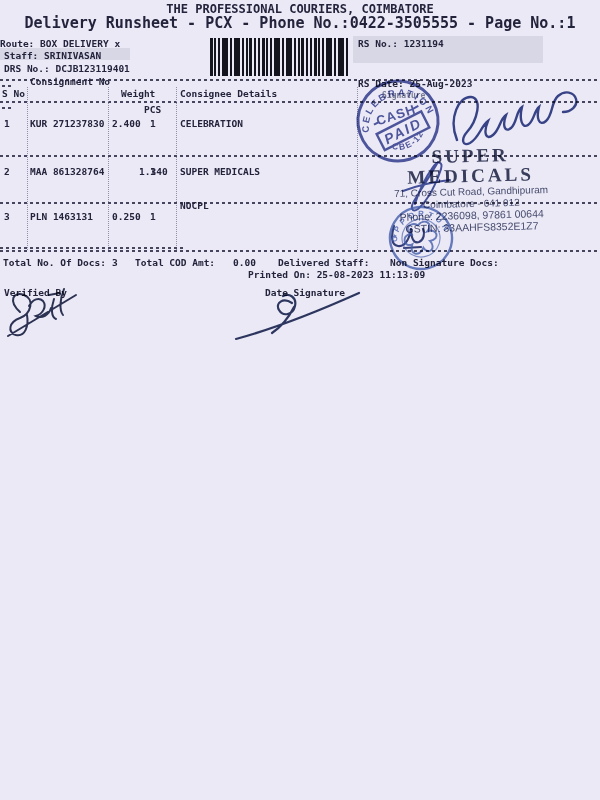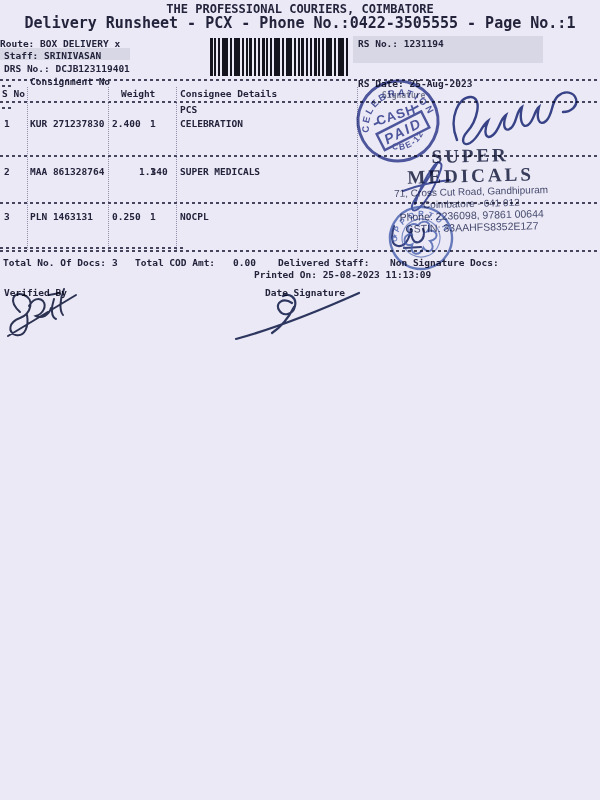--- a/index.html
+++ b/index.html
@@ -47,21 +47,21 @@
 
   <div class="t" style="left:358px;top:38px;">RS No.: 1231194</div>
   <div class="t" style="left:358px;top:38px;margin-top:40px;">RS Date: 25-Aug-2023</div>
 
   <div class="dash" style="left:0;top:79px;width:600px;"></div>
   <div class="dash" style="left:2px;top:85px;width:9px;"></div>
 
   <div class="t" style="left:2px;top:88px;">S No</div>
   <div class="t" style="left:30px;top:76px;">Consignment No</div>
   <div class="t" style="left:112px;top:88px;margin-left:9px;">Weight</div>
-  <div class="t" style="left:144px;top:104px;margin-left:36px;">PCS</div>
+  <div class="t" style="left:144px;top:104px;">PCS</div>
   <div class="t" style="left:180px;top:88px;">Consignee Details</div>
   <div class="t sig-col-header" style="left:382px;top:90px;">Signature</div>
 
   <div class="dash" style="left:0;top:101px;width:600px;"></div>
   <div class="dash" style="left:2px;top:107px;width:9px;"></div>
 
   <div class="vline" style="left:27px;"></div>
   <div class="vline" style="left:108px;"></div>
   <div class="vline" style="left:176px;"></div>
   <div class="vline" style="left:357px;"></div>
@@ -77,32 +77,32 @@
   <div class="t" style="left:30px;top:166px;">MAA 861328764</div>
   <div class="t" style="left:112px;top:166px;margin-left:27px;">1.340</div>
   <div class="t" style="left:150px;top:166px;">1</div>
   <div class="t" style="left:180px;top:166px;">SUPER MEDICALS</div>
   <div class="dash" style="left:0;top:202px;width:600px;"></div>
 
   <div class="t" style="left:4px;top:211px;">3</div>
   <div class="t" style="left:30px;top:211px;">PLN 1463131</div>
   <div class="t" style="left:112px;top:211px;">0.250</div>
   <div class="t" style="left:150px;top:211px;">1</div>
-  <div class="t" style="left:180px;top:211px;">NOCPL</div>
+  <div class="t" style="left:180px;top:200px;">NOCPL</div>
 
   <div class="dash" style="left:0;top:247px;width:185px;"></div>
   <div class="dash" style="left:0;top:250px;width:600px;"></div>
 
   <div class="t" style="left:3px;top:257px;">Total No. Of Docs:</div>
   <div class="t" style="left:112px;top:257px;">3</div>
   <div class="t" style="left:135px;top:257px;">Total COD Amt:</div>
   <div class="t" style="left:233px;top:257px;">0.00</div>
   <div class="t" style="left:278px;top:257px;">Delivered Staff:</div>
   <div class="t" style="left:390px;top:257px;">Non Signature Docs:</div>
-  <div class="t" style="left:254px;top:269px;">Printed On: 25-08-2023 11:13:09</div>
+  <div class="t" style="left:248px;top:269px;">Printed On: 25-08-2023 11:13:09</div>
 
   <div class="t" style="left:4px;top:287px;">Verified By</div>
   <div class="t" style="left:265px;top:287px;">Date Signature</div>
 
   <div class="stampblock">
     <div class="name">SUPER MEDICALS</div>
     <div class="addr">71, Cross Cut Road, Gandhipuram</div>
     <div class="addr">Coimbatore - 641 012</div>
     <div class="ph">Phone: 2236098, 97861 00644</div>
     <div class="ph">GSTIN: 33AAHFS8352E1Z7</div>

